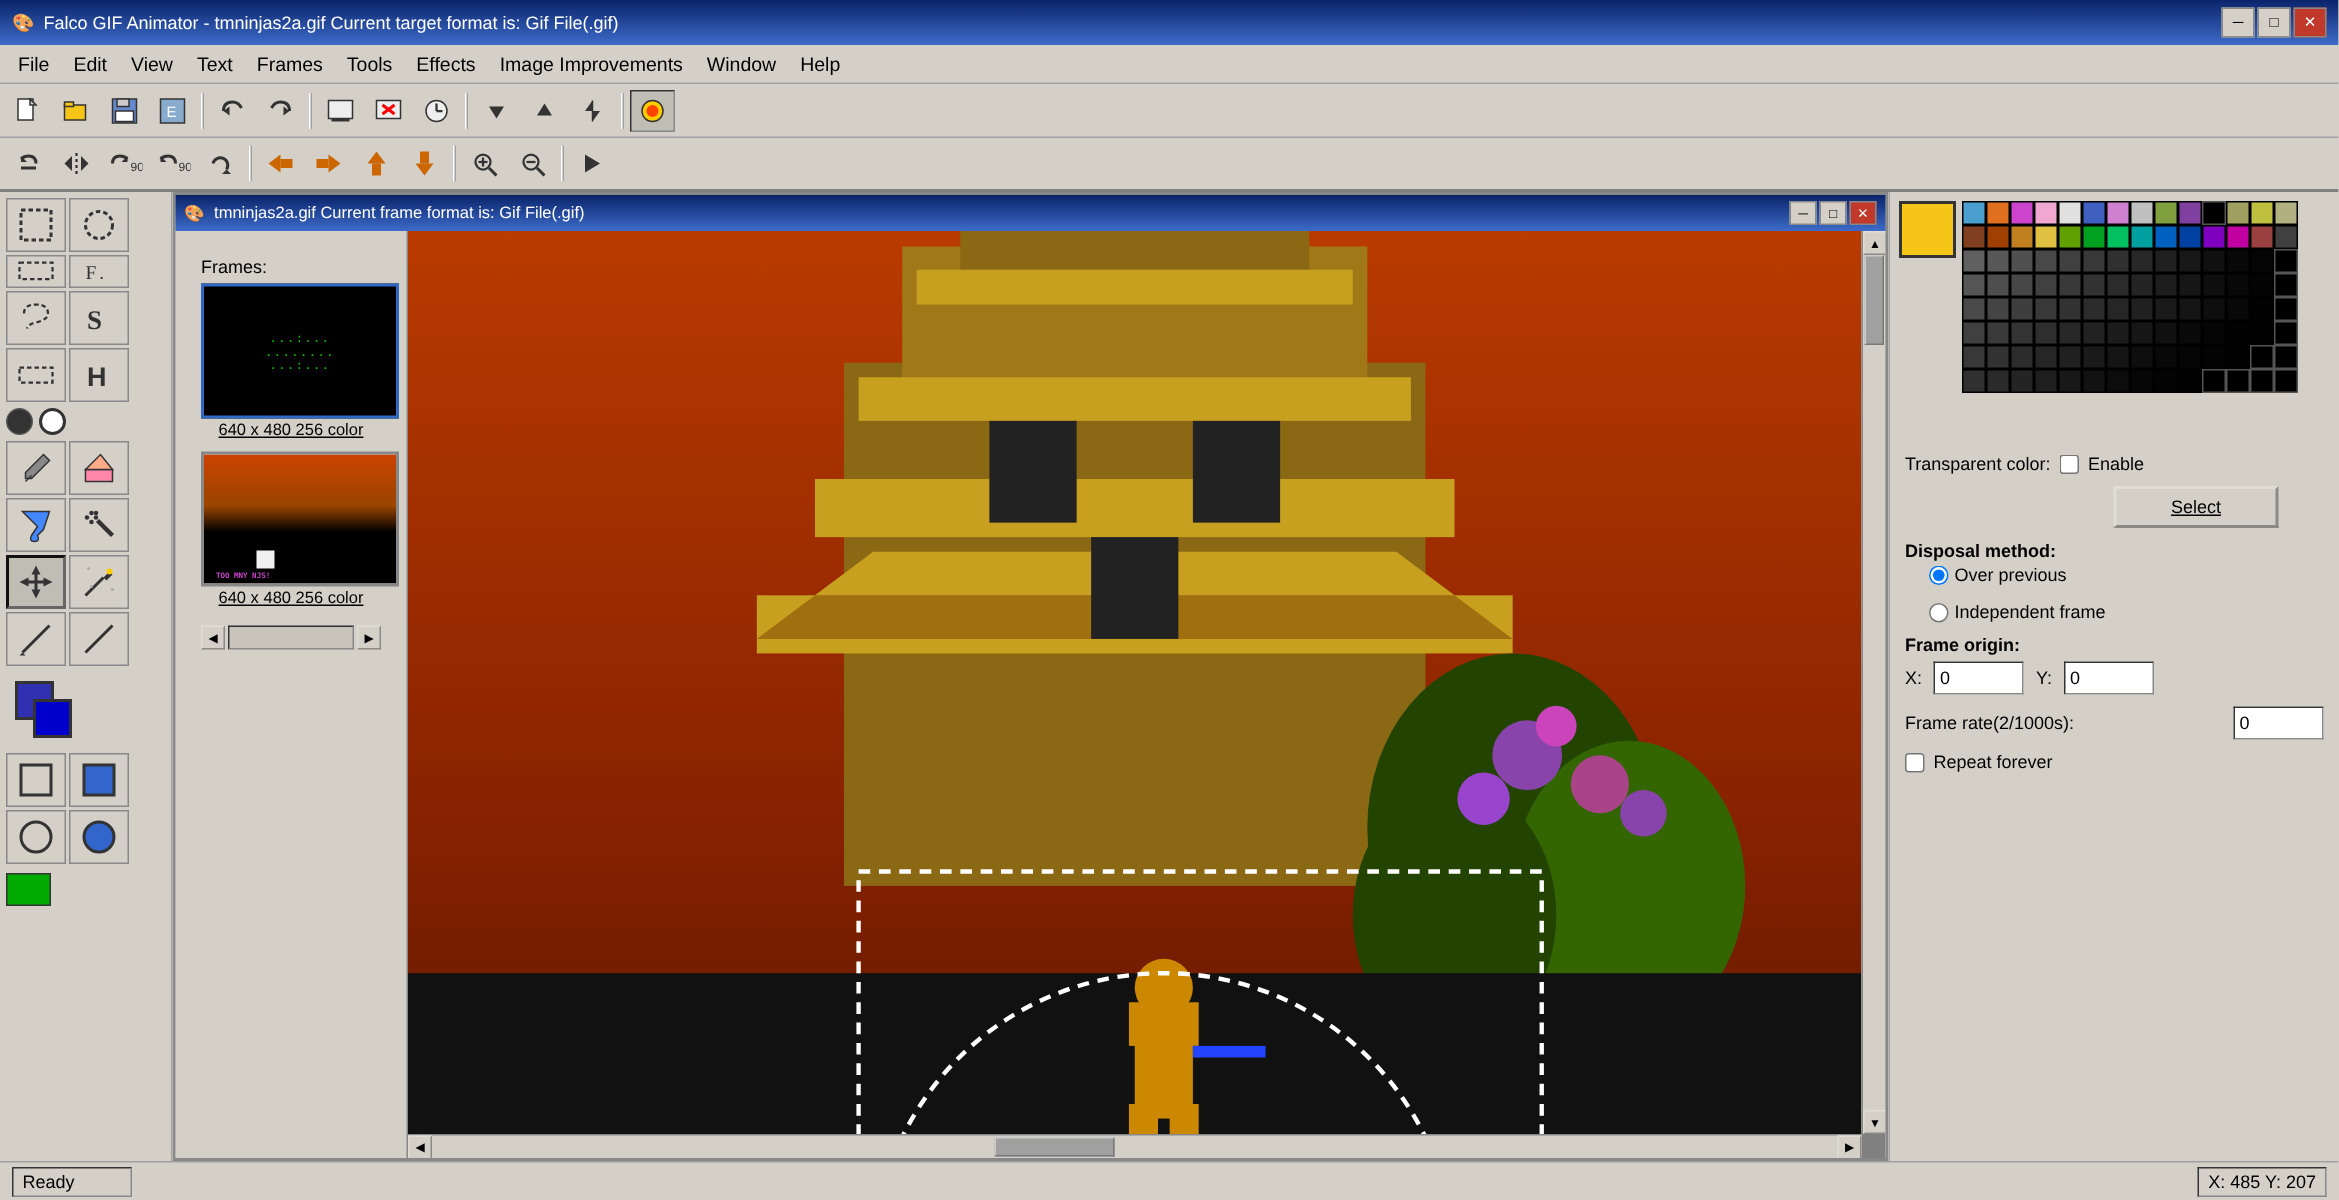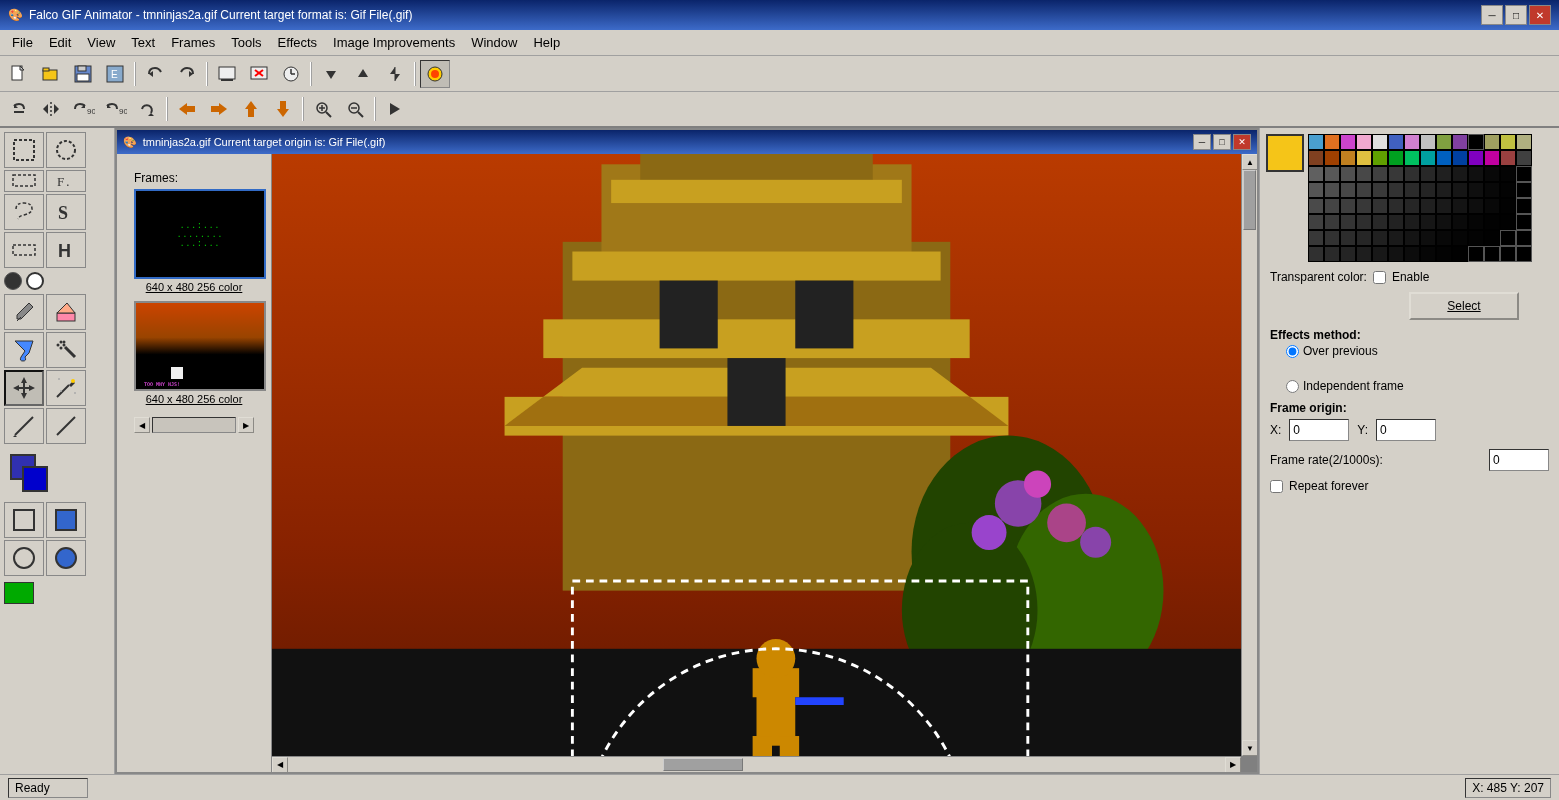--- a/index.html
+++ b/index.html
@@ -253,20 +253,21 @@
     }
 
     
     #props-panel {
       flex: 1;
       padding: 4px;
       display: flex;
       flex-direction: column;
       gap: 8px;
       font-size: 12px;
+      margin-top: 32px;
     }
     .prop-row {
       display: flex;
       align-items: center;
       gap: 6px;
     }
     .prop-input {
       width: 70px;
       height: 20px;
       border: 1px inset #888;
@@ -275,21 +276,21 @@
       font-size: 12px;
     }
     .prop-checkbox {
       width: 13px;
       height: 13px;
       cursor: pointer;
     }
     .radio-group {
       display: flex;
       flex-direction: column;
-      gap: 21px;
+      gap: 11px;
     }
     .radio-row {
       display: flex;
       align-items: center;
       gap: 4px;
     }
     .select-btn {
       width: 100px;
       height: 26px;
       background: #d4d0c8;
@@ -691,21 +692,21 @@
     <div style="margin-top:6px;width:30px;height:22px;background:#00aa00;border:1px solid #333;cursor:pointer;"></div>
   </div>
 
   <div id="center" style="flex:1;position:relative;background:#d4d0c8;overflow:hidden;">
 
     <div id="inner-window" style="position:absolute;top:0;left:0;right:0;bottom:0;border:2px solid #888;background:#d4d0c8;display:flex;flex-direction:column;">
 
       <div id="inner-title">
         <div style="display:flex;align-items:center;gap:6px;">
           <span>🎨</span>
-          <span style="font-size:11px;">tmninjas2a.gif  Current target origin is: Gif File(.gif)</span>
+          <span style="font-size:11px;">tmninjas2a.gif  Current frame format is: Gif File(.gif)</span>
         </div>
         <div class="inner-controls">
           <div class="inner-btn">─</div>
           <div class="inner-btn">□</div>
           <div class="inner-btn close">✕</div>
         </div>
       </div>
 
       <div id="inner-content" style="display:flex;flex:1;overflow:hidden;">
 
@@ -957,21 +958,21 @@
         <input type="checkbox" class="prop-checkbox" style="">
         <span>Enable</span>
       </div>
 
       <div style="display:flex;justify-content:flex-end;margin-right:30px;">
         <button class="select-btn" style="width:110px;height:28px;background:#d4d0c8;border:2px outset #e0ddd5;cursor:pointer;font-size:12px;">Select</button>
       </div>
 
       <div>
         <div class="prop-row">
-          <span class="section-title">Effects method:</span>
+          <span class="section-title">Disposal method:</span>
         </div>
         <div class="radio-group" style="margin-left:16px;">
           <div class="radio-row">
             <input type="radio" name="disposal" checked="" style="">
             <span>Over previous</span>
           </div>
           <div class="radio-row">
             <input type="radio" name="disposal" style="">
             <span>Independent frame</span>
           </div>

